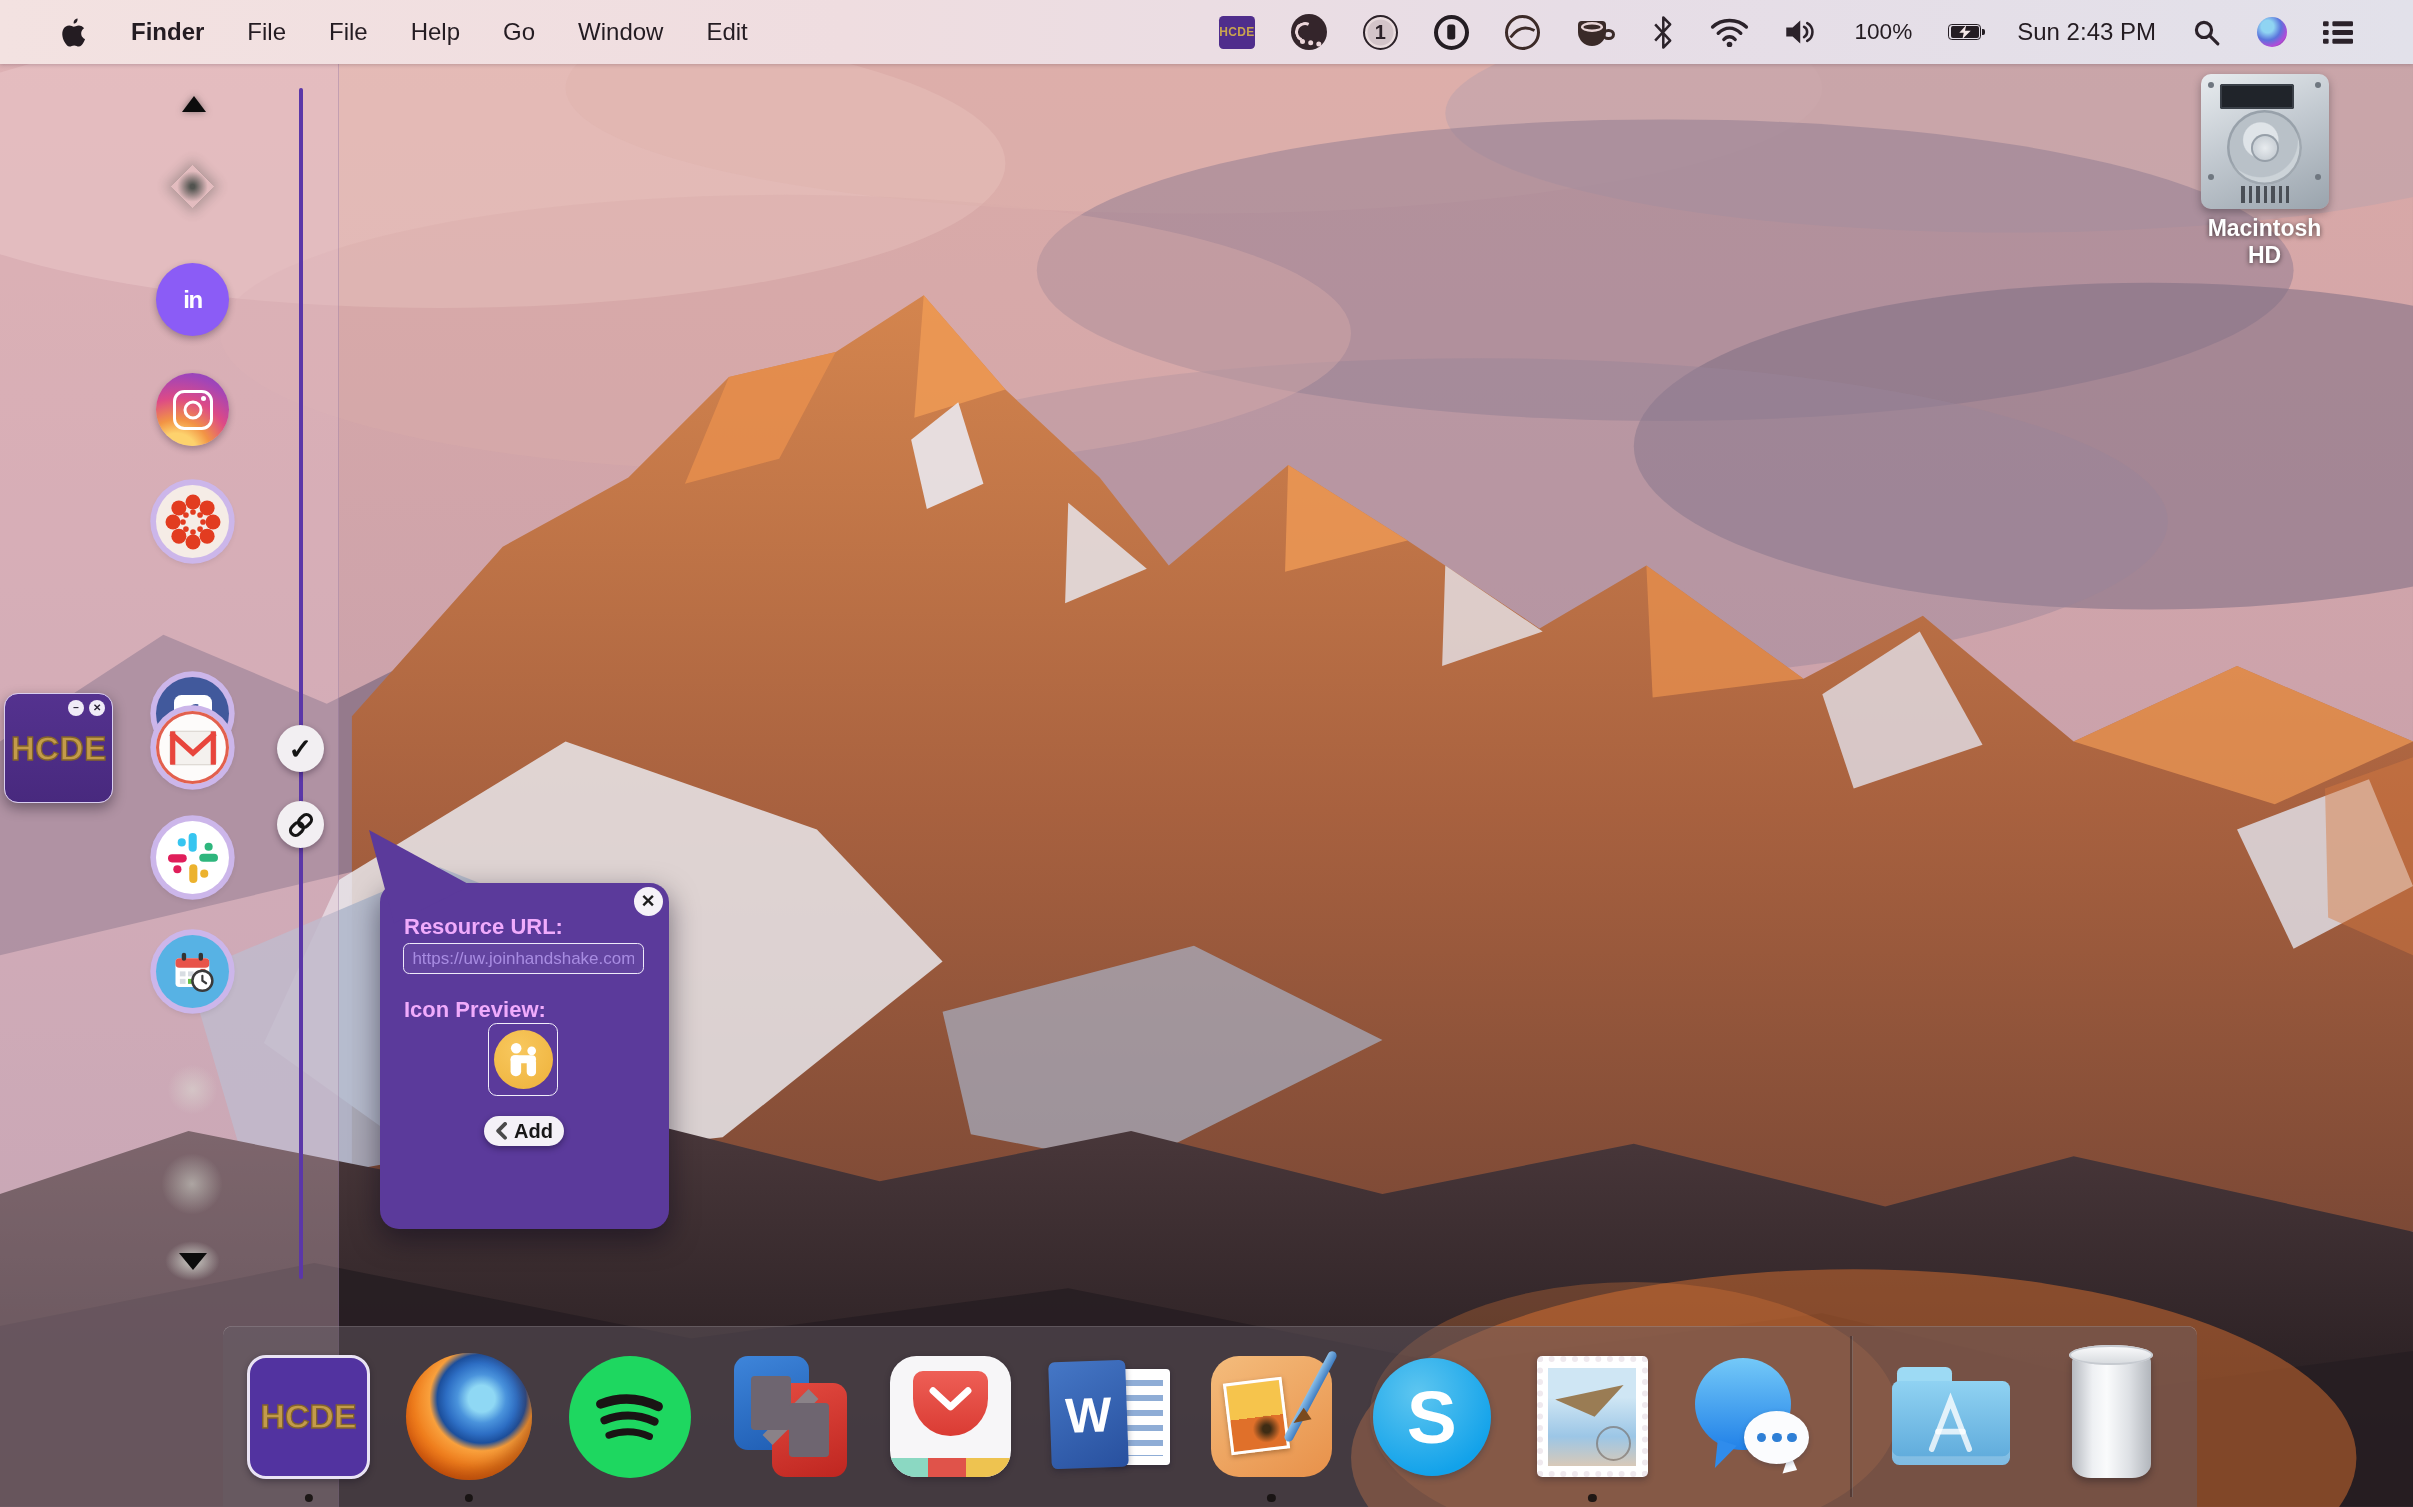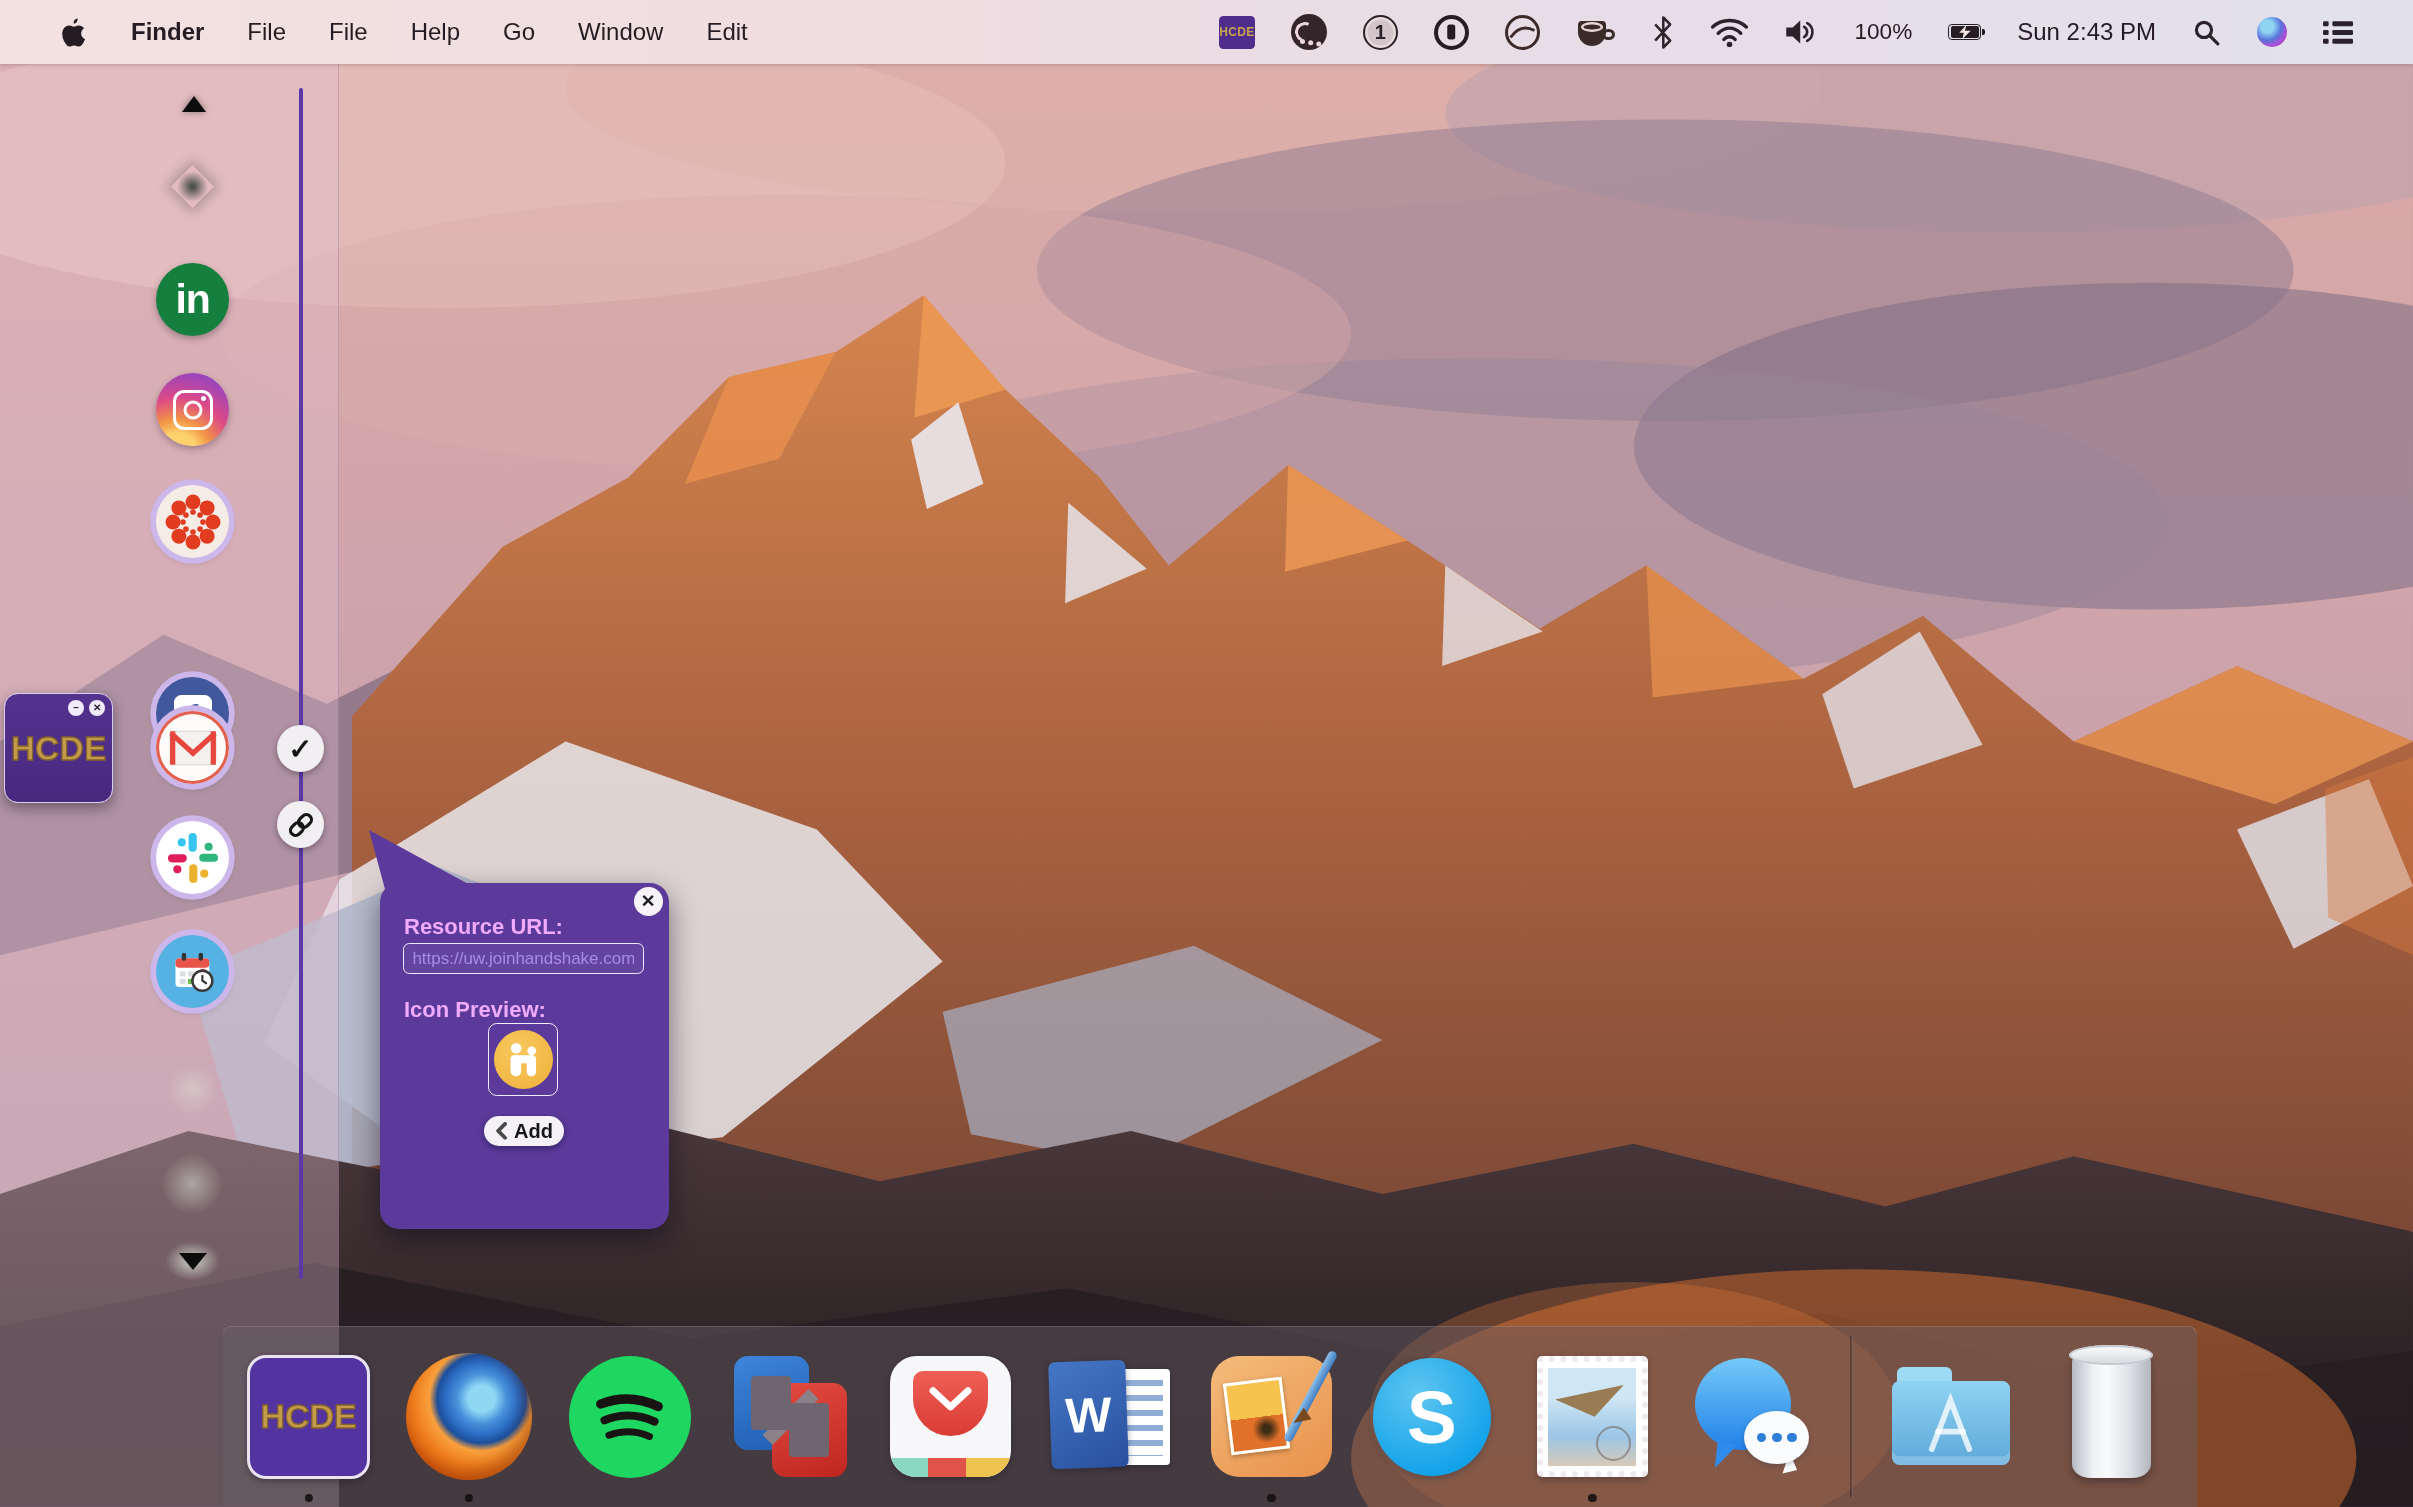--- a/index.html
+++ b/index.html
@@ -49,21 +49,21 @@
   .siri-icon { width:30px; height:30px; border-radius:50%;
     background:radial-gradient(circle at 35% 32%, #8fd4f2 0 22%, #5a74dc 48%, #b44ad8 72%, #241a46 100%); }
 
   
   .sidebar-overlay { position:absolute; left:0; top:50px; width:339px; height:1457px; z-index:5;
     background:rgba(228,192,208,.34); border-right:1.3px solid rgba(110,85,140,.28); }
   .vline { position:absolute; left:299px; top:88px; width:3.8px; height:1191px; background:#5b37a8; border-radius:1.9px; z-index:6; }
   .side-icon { position:absolute; left:156px; width:73px; height:73px; border-radius:50%; z-index:7;
     display:flex; align-items:center; justify-content:center; box-shadow:0 3.1px 7.5px rgba(20,10,30,.3); }
   .ringed { box-shadow:0 0 0 5.7px #ccb6ea, 0 3.1px 8.8px rgba(20,10,30,.3); }
-  .icon-linkedin { background:#15803d; color:#fff; font-weight:bold; font-size:41px; letter-spacing:-1.3px; }
+  .icon-linkedin { background:#8b5cf6; color:#fff; font-weight:bold; font-size:24px; letter-spacing:-1.3px; }
   .icon-instagram { background:radial-gradient(circle at 28% 112%, #fdd26d 0 22%, #f29445 36%, #dd4a86 58%, #a145b8 82%, #7a4ac0 100%); position:relative; }
   .ig-frame { width:40px; height:40px; border:3.8px solid #fff; border-radius:11.3px; position:relative; }
   .ig-lens { position:absolute; left:50%; top:50%; transform:translate(-50%,-50%); width:19px; height:19px; border:3.8px solid #fff; border-radius:50%; }
   .ig-dot { position:absolute; right:3.8px; top:3.8px; width:5px; height:5px; background:#fff; border-radius:50%; }
   .icon-canvas { background:#f5ece6; }
   .icon-facebook { background:#41599c; position:relative; }
   .fb-tile { width:38px; height:38px; background:#fff; border-radius:7.5px; display:flex; align-items:flex-end; justify-content:center;
     color:#41599c; font-weight:bold; font-size:33px; line-height:.92; font-family:"Liberation Serif", serif; }
   .icon-gmail { background:#fdfbfa; box-shadow:inset 0 0 0 3.1px #e2604e, 0 0 0 5.7px #ccb6ea, 0 3.1px 8.8px rgba(20,10,30,.3); }
   .icon-slack { background:#fff; }
@@ -479,20 +479,33 @@
       </div>
     </div>
     <div class="add-btn">
       <svg width="12.6" height="17.6" viewBox="0 0 20 28">
         <polyline points="16,3 5,14 16,25" stroke="#4a4a4a" stroke-width="6" fill="none" stroke-linecap="round" stroke-linejoin="round"></polyline>
         </svg>
       <span class="add-label">Add</span>
     </div>
   </div>
 
+  <div class="drive">
+    <div class="drive-body">
+      <span class="screw" style="left:7.5px; top:7.5px;"></span>
+        <span class="screw" style="right:7.5px; top:7.5px;"></span>
+      <span class="screw" style="left:7.5px; bottom:29px;"></span>
+        <span class="screw" style="right:7.5px; bottom:29px;"></span>
+      <div class="drive-label-plate"></div>
+      <div class="drive-platter"></div>
+      <div class="drive-hub"></div>
+      <div class="drive-vents"></div>
+    </div>
+    <div class="drive-label">Macintosh HD</div>
+  </div>
 
   <div class="dock">
     <div class="dock-item running">
       <div class="hcde-tile">HCDE</div>
     </div>
     <div class="dock-item running">
       <div class="firefox-icon"></div>
     </div>
     <div class="dock-item">
       <div class="spotify-icon">

